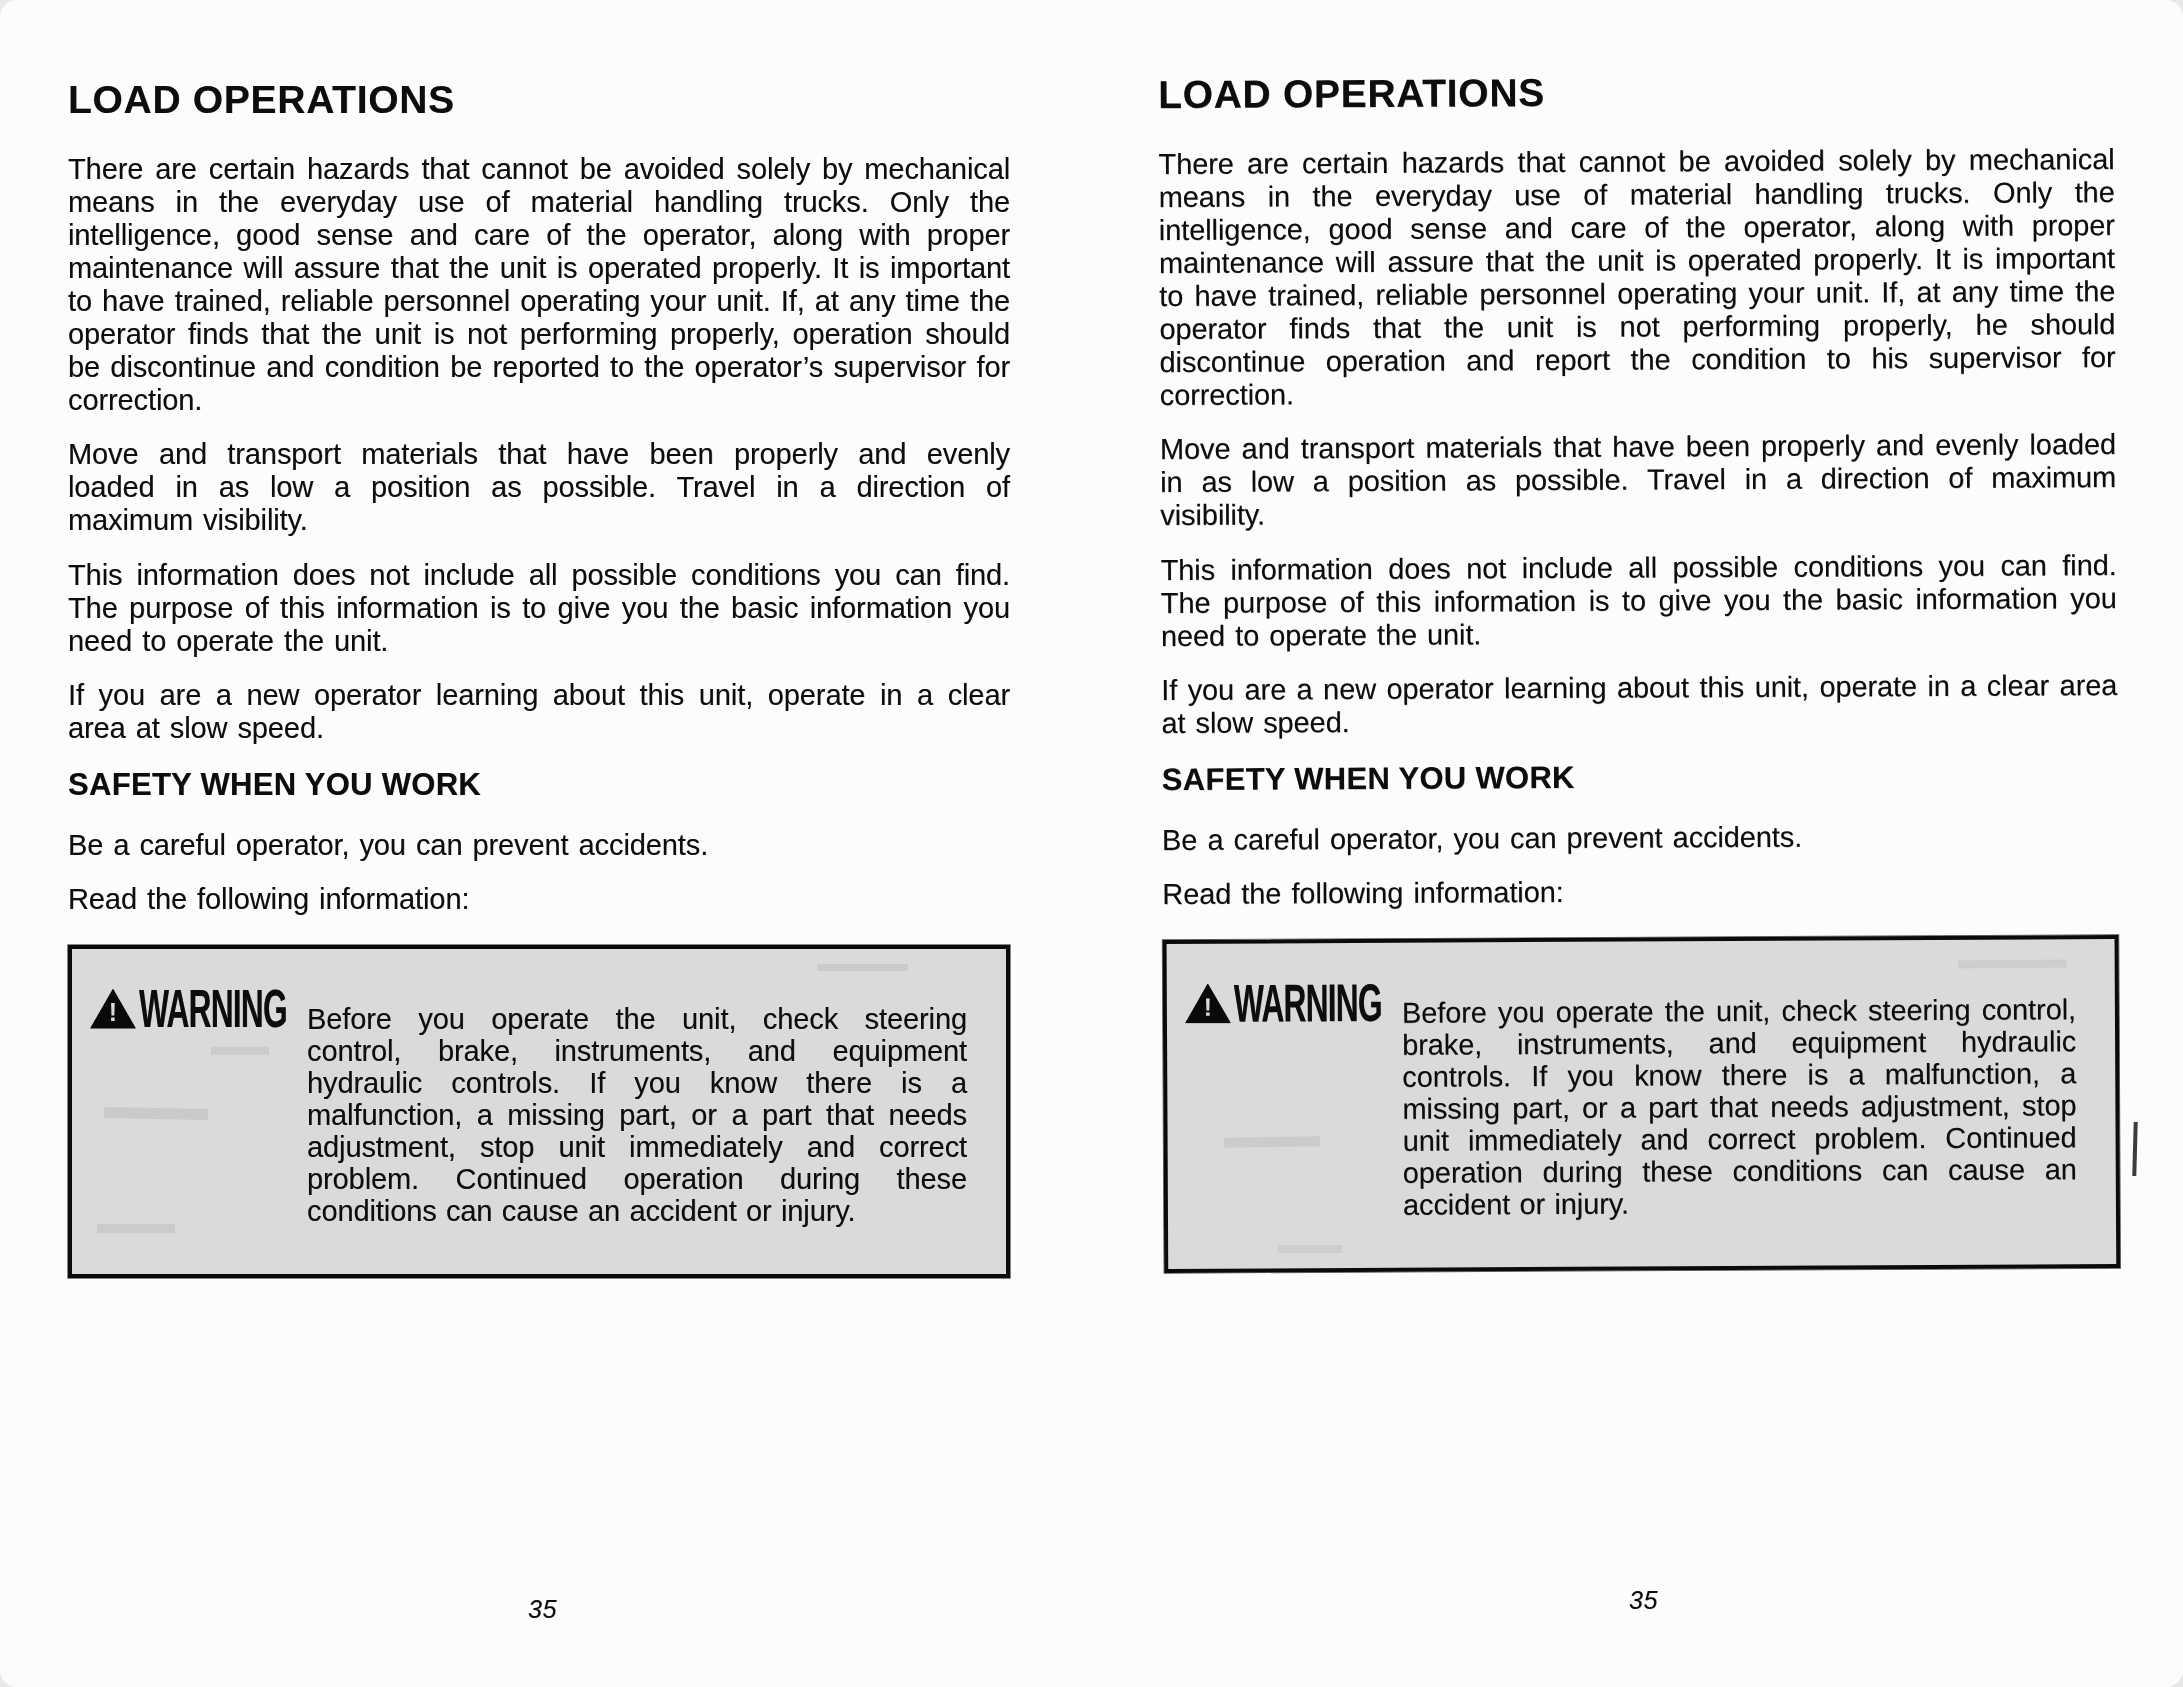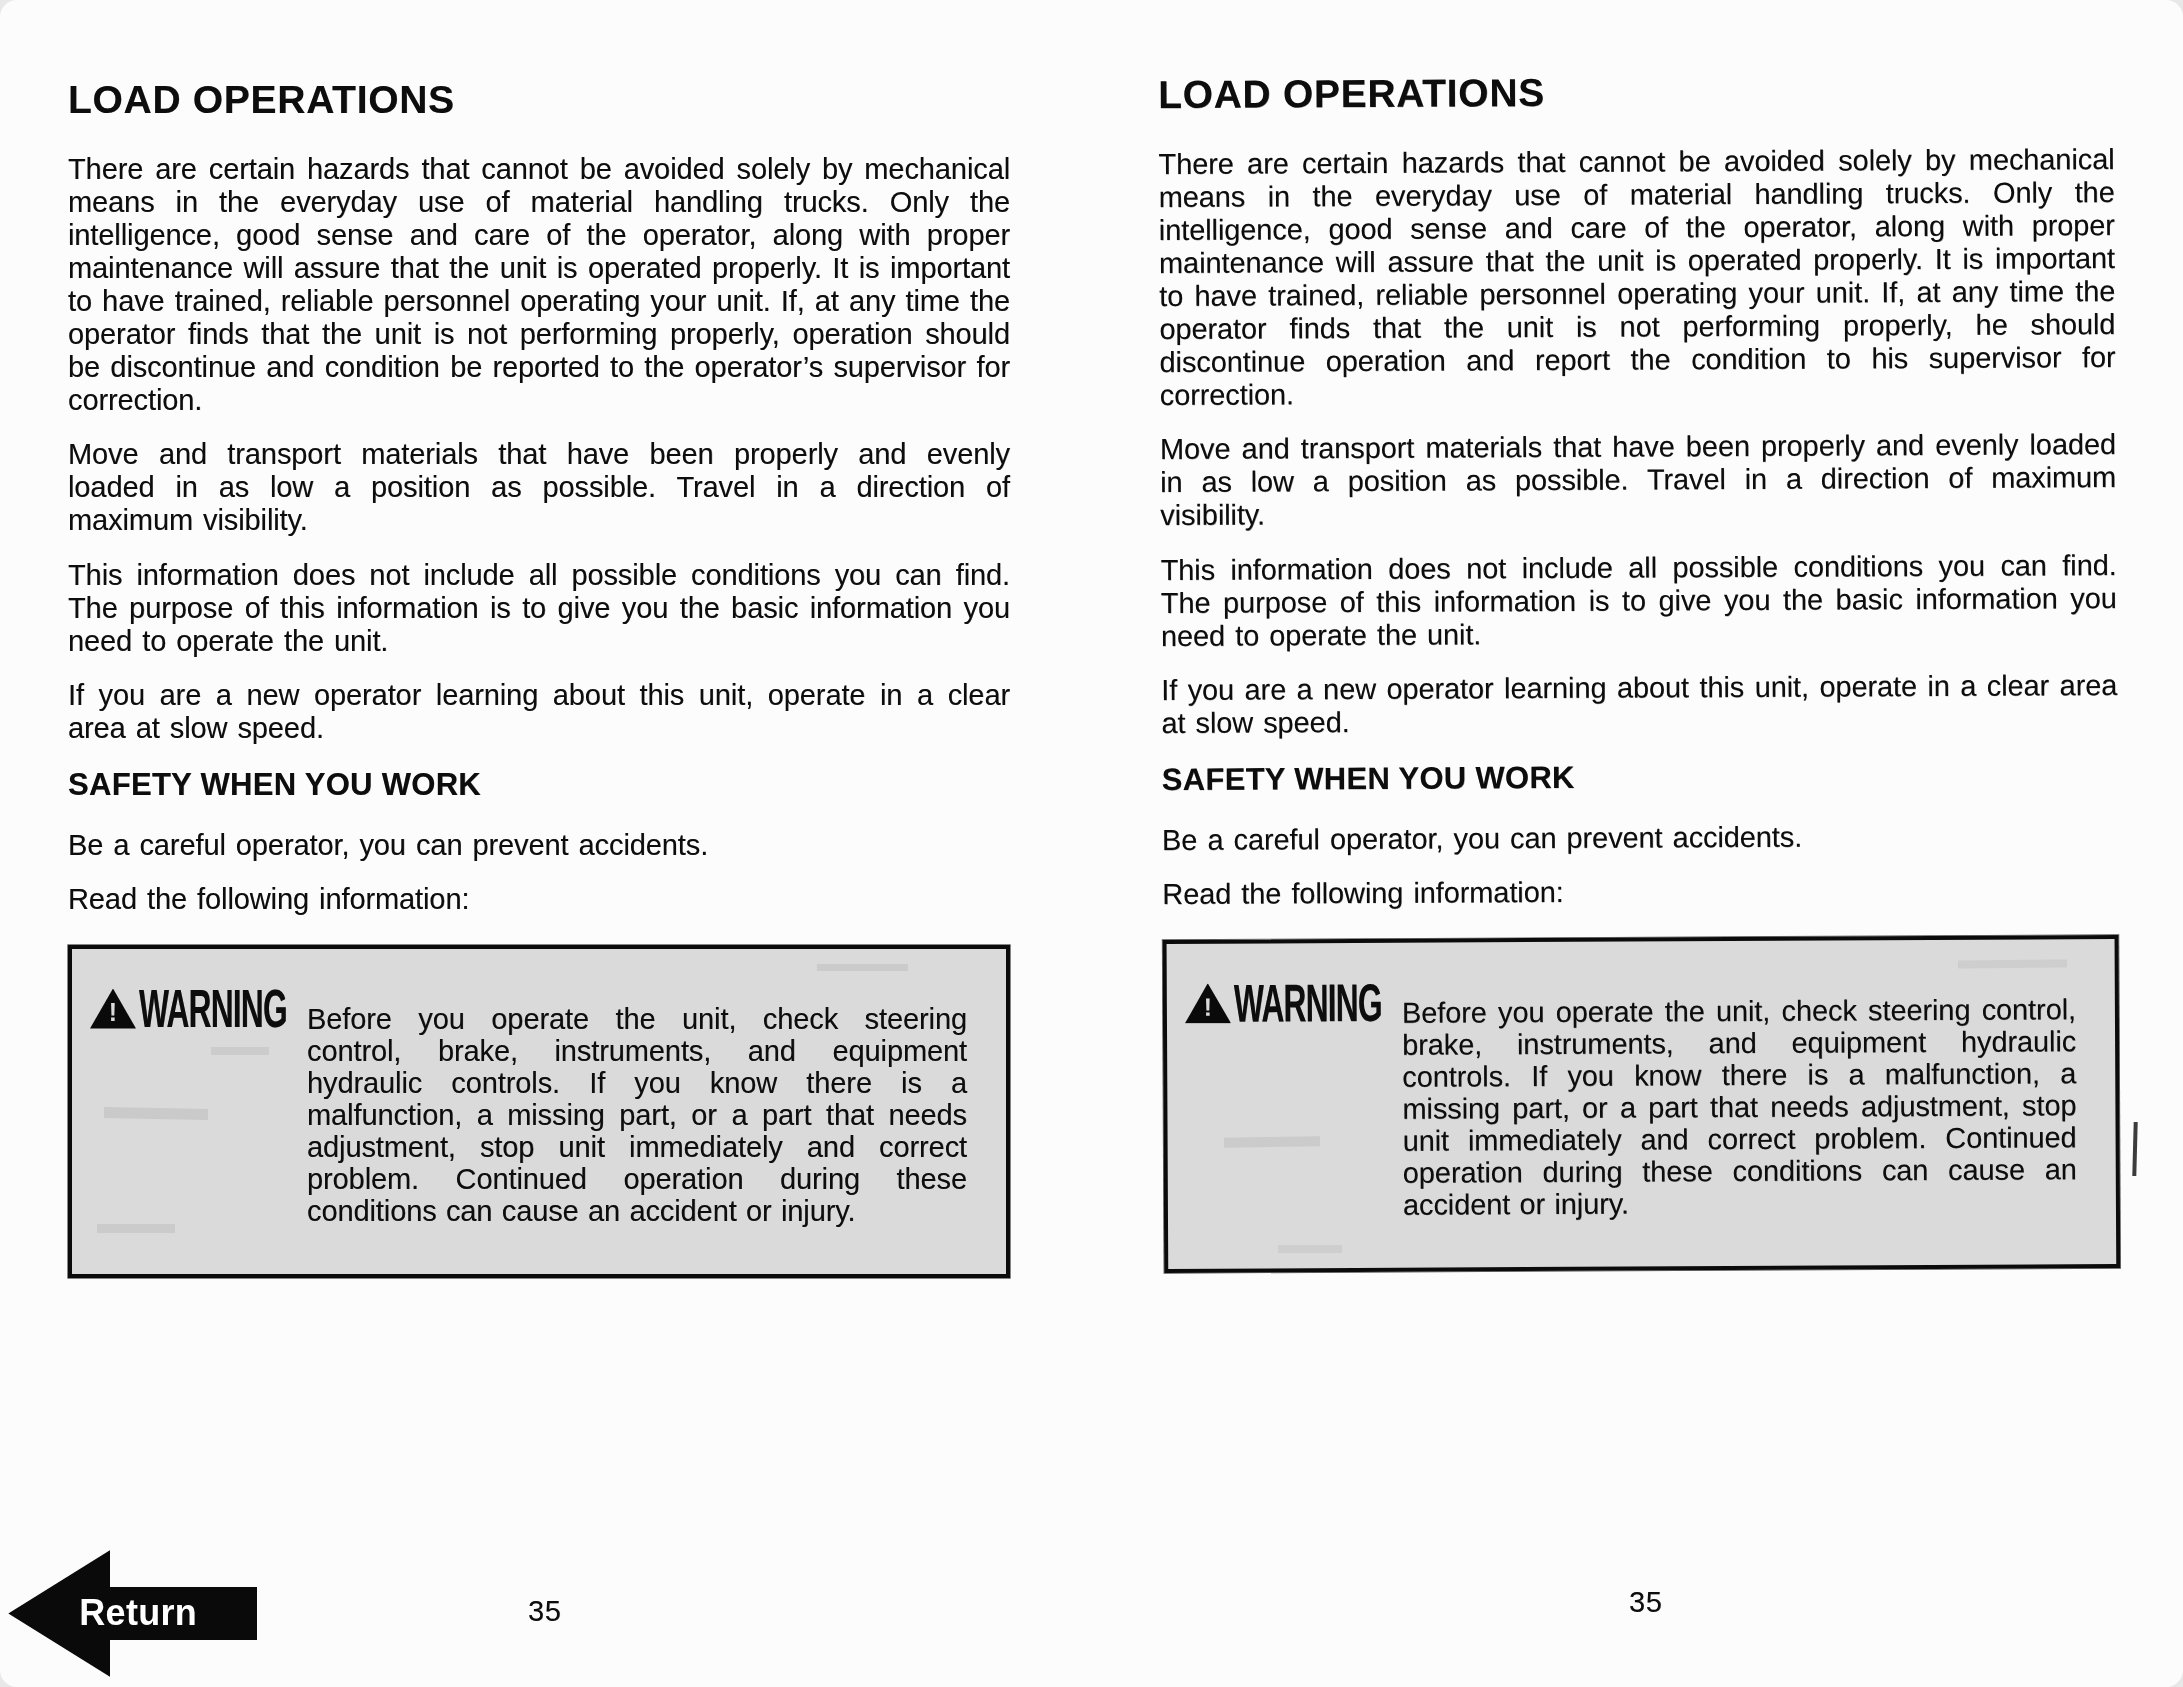--- a/index.html
+++ b/index.html
@@ -63,21 +63,21 @@
     margin-left:2.8px;
   }
   .warning-text{
     margin-left:235px;
     padding:25px 39px 18px 0;
     font-size:29px;line-height:32px;
     text-align:justify;letter-spacing:-0.1px;word-spacing:1.4px;
   }
   .page-number{
     position:absolute;
-    font-size:29px;letter-spacing:0.7px;
+    font-size:25px;letter-spacing:0.7px;font-style:italic;
   }
   #pn-left{left:528px;top:1595px;}
   #pn-right{left:1629px;top:1586px;}
   .return-btn{
     position:absolute;left:8.3px;top:1550px;
     width:249px;height:127px;
     cursor:pointer;
     background:transparent;border:0;padding:0;
   }
   .arrow-head{
@@ -143,25 +143,20 @@
         <span class="warning-triangle"></span>
         <span class="warning-word">WARNING</span>
       </div>
       <p class="warning-text">Before you operate the unit, check steering control, brake, instruments, and equipment hydraulic controls.  If you know there is a malfunction, a missing part, or a part that needs adjustment, stop unit immediately and correct problem.  Continued operation during these conditions can cause an accident or injury.</p>
     </div>
   </section>
 
   <div class="page-number" id="pn-left">35</div>
   <div class="page-number" id="pn-right">35</div>
 
-  <div class="return-btn">
-    <span class="arrow-head"></span>
-    <span class="arrow-body"></span>
-    <span class="return-label">Return</span>
-  </div>
 
   <div class="scan-artifact sm1"></div>
   <div class="scan-artifact sm2"></div>
   <div class="scan-artifact sm3"></div>
   <div class="scan-artifact sm4"></div>
   <div class="scan-artifact sm5"></div>
   <div class="scan-artifact sm6"></div>
   <div class="scan-artifact sm7"></div>
   <div class="scan-artifact sm8"></div>
 

